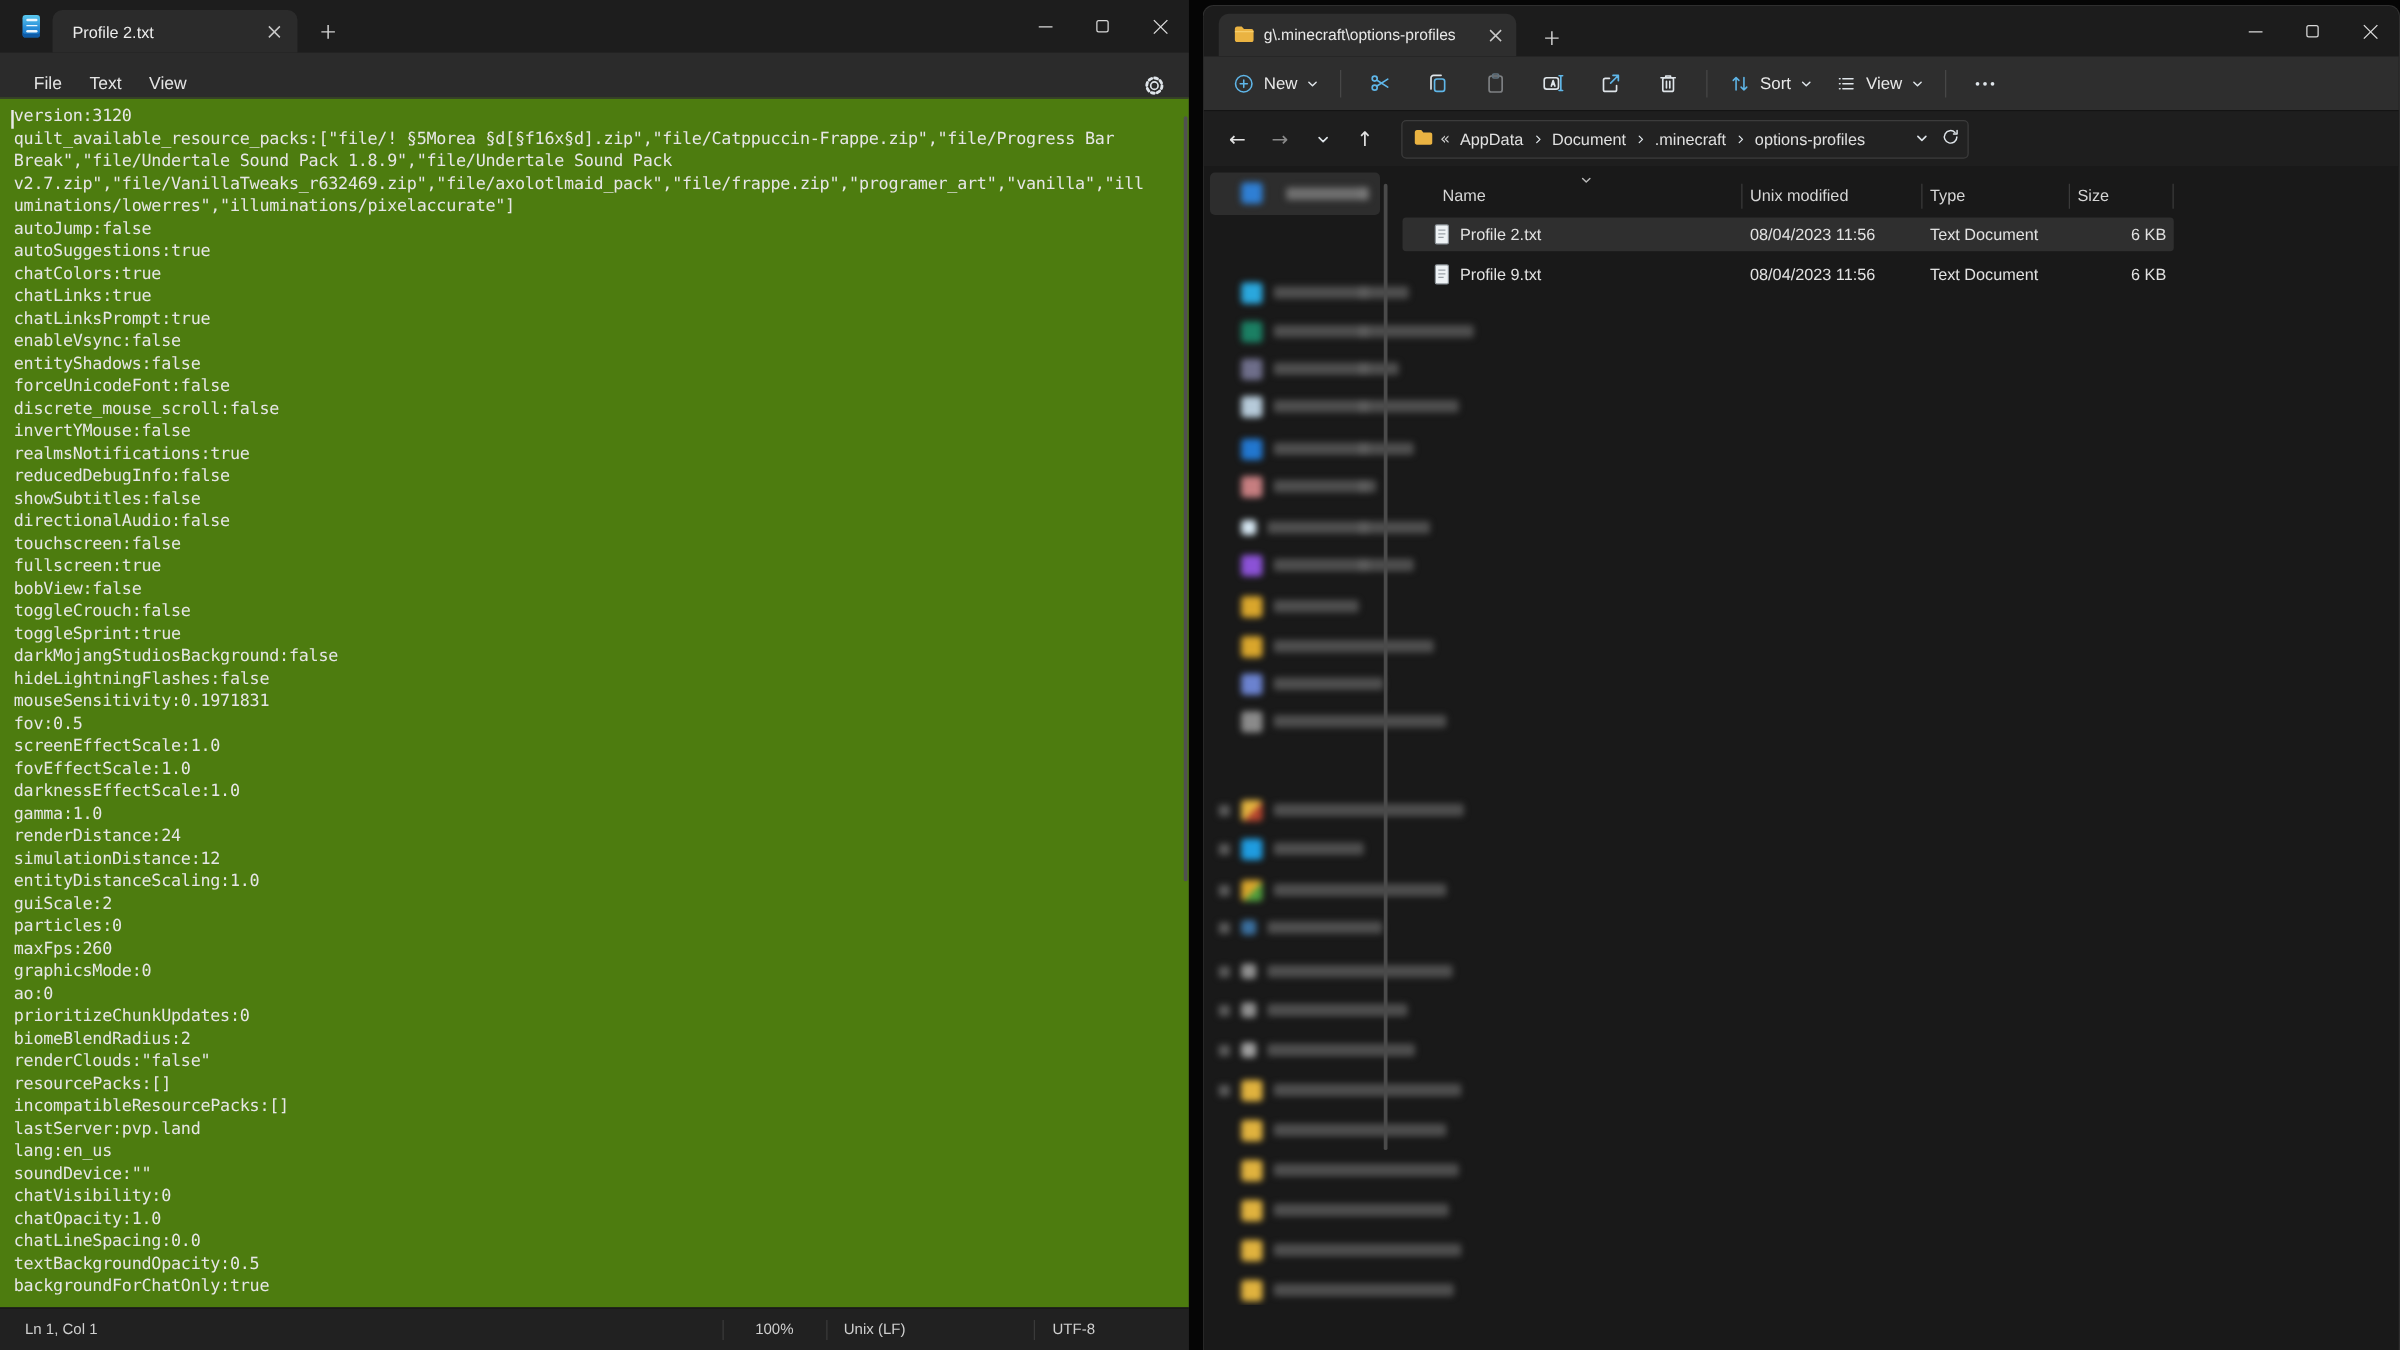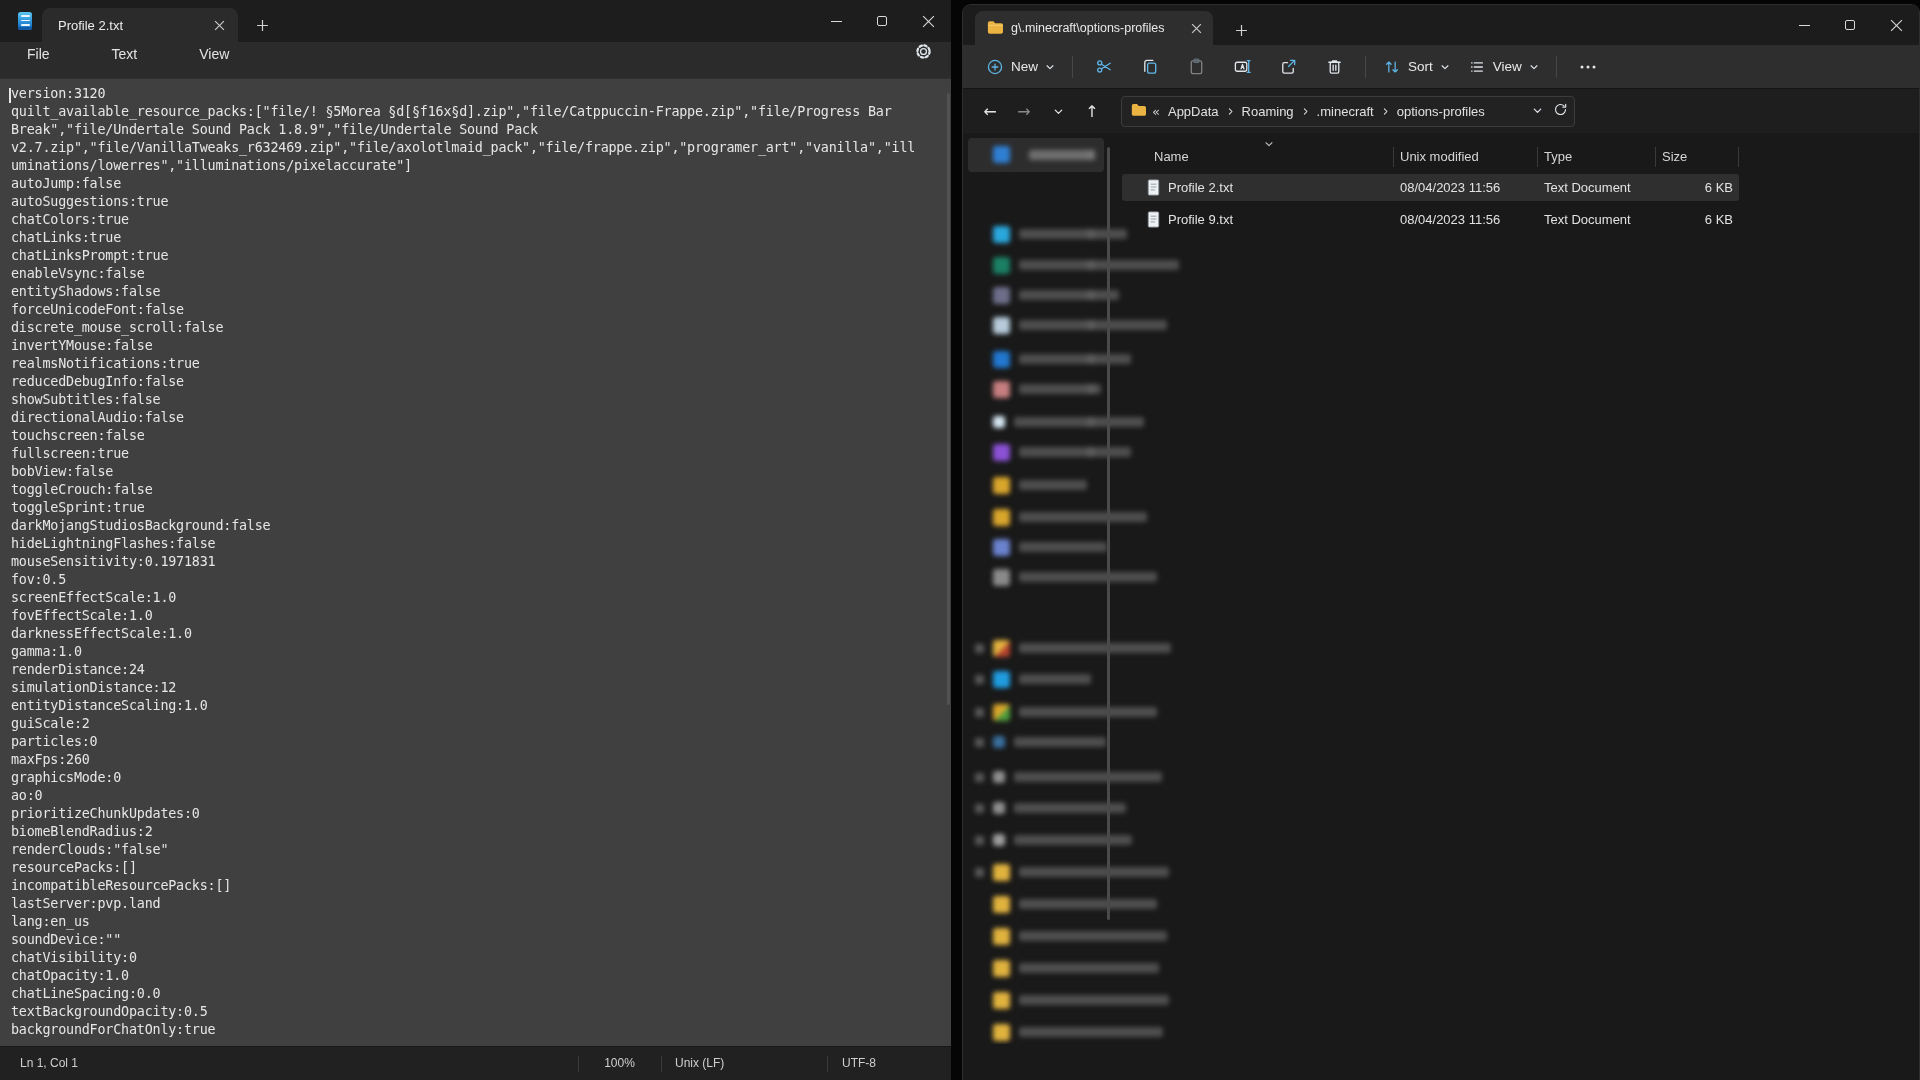--- a/index.html
+++ b/index.html
@@ -23,25 +23,25 @@
     color:#ececec; font-size:13px; }
   .np-tab .tab-label { flex:1; white-space:nowrap; overflow:hidden; }
   .tab-close { width:22px; height:22px; display:flex; align-items:center; justify-content:center; border-radius:4px; }
   .tab-close svg, .winbtn svg { display:block; }
   .np-newtab { position:absolute; left:248px; top:11px; width:28px; height:28px; display:flex; align-items:center; justify-content:center; border-radius:4px; }
   .wincontrols { position:absolute; right:0; top:0; height:42px; display:flex; }
   .winbtn { width:46px; height:100%; display:flex; align-items:center; justify-content:center; }
   .winbtn .min-glyph { width:11px; height:1px; background:#d9d9d9; }
   .winbtn .max-glyph { width:10px; height:10px; border:1.2px solid #d9d9d9; border-radius:2px; }
 
-  .np-menubar { height:36px; background:#2b2b2b; display:flex; align-items:flex-start; padding:0 18px 0 16px; color:#e4e4e4; font-size:14px;gap:40px; }
+  .np-menubar { height:36px; background:#2b2b2b; display:flex; align-items:flex-end; padding:0 18px 0 16px; color:#e4e4e4; font-size:14px; }
   .np-menu-item { padding:4px 11px; border-radius:4px; }
   .np-gear { margin-left:auto; display:flex; align-items:center; }
 
-  .np-editor { position:absolute; top:78px; left:0; right:0; bottom:34px; background:#404040; border-top:1px solid #313131; overflow:hidden; }
+  .np-editor { position:absolute; top:78px; left:0; right:0; bottom:34px; background:#4d7c0f; border-top:1px solid #313131; overflow:hidden; }
   .np-editor pre { margin:0; padding:6px 4px 0 11px; font-family:"DejaVu Sans Mono", monospace;
     font-size:13.4px; line-height:18px; color:#e6e6e6; letter-spacing:-0.2px; }
   .np-caret { position:absolute; left:9px; top:9px; width:1.5px; height:15px; background:#e8e8e8; }
   .np-scrollthumb { position:absolute; right:1px; top:14px; width:3px; height:612px; background:#515151; border-radius:2px; }
 
   .np-statusbar { position:absolute; left:0; right:0; bottom:0; height:34px; background:#212121;
     border-top:1px solid #171717; color:#cfcfcf; font-size:12px; }
   .np-statusbar .pos { position:absolute; left:20px; top:9px; }
   .np-status-sep { position:absolute; top:9px; width:1px; height:16px; background:#3a3a3a; }
   .np-statusbar .zoomv { position:absolute; left:578px; width:83px; text-align:center; top:9px; }
@@ -376,21 +376,21 @@
             <path d="M1 3.2C1 2 1.9 1 3.1 1h4.1l2 2.2h6.7c1.2 0 2.1 1 2.1 2.2v7.4c0 1.2-.9 2.2-2.1 2.2H3.1C1.9 15 1 14 1 12.8z" fill="#eab342"></path>
           </svg>
       </span>
       <span class="overflow-glyph">«</span>
       <span class="crumb">AppData</span>
       <span class="crumb-chev">
           <svg class="icon" width="9" height="9" viewBox="0 0 12 12">
             <path d="M4.5 2.5L8 6l-3.5 3.5"></path>
           </svg>
         </span>
-      <span class="crumb">Roaming</span>
+      <span class="crumb">Document</span>
       <span class="crumb-chev">
           <svg class="icon" width="9" height="9" viewBox="0 0 12 12">
             <path d="M4.5 2.5L8 6l-3.5 3.5"></path>
           </svg>
         </span>
       <span class="crumb">.minecraft</span>
       <span class="crumb-chev">
           <svg class="icon" width="9" height="9" viewBox="0 0 12 12">
             <path d="M4.5 2.5L8 6l-3.5 3.5"></path>
           </svg>

